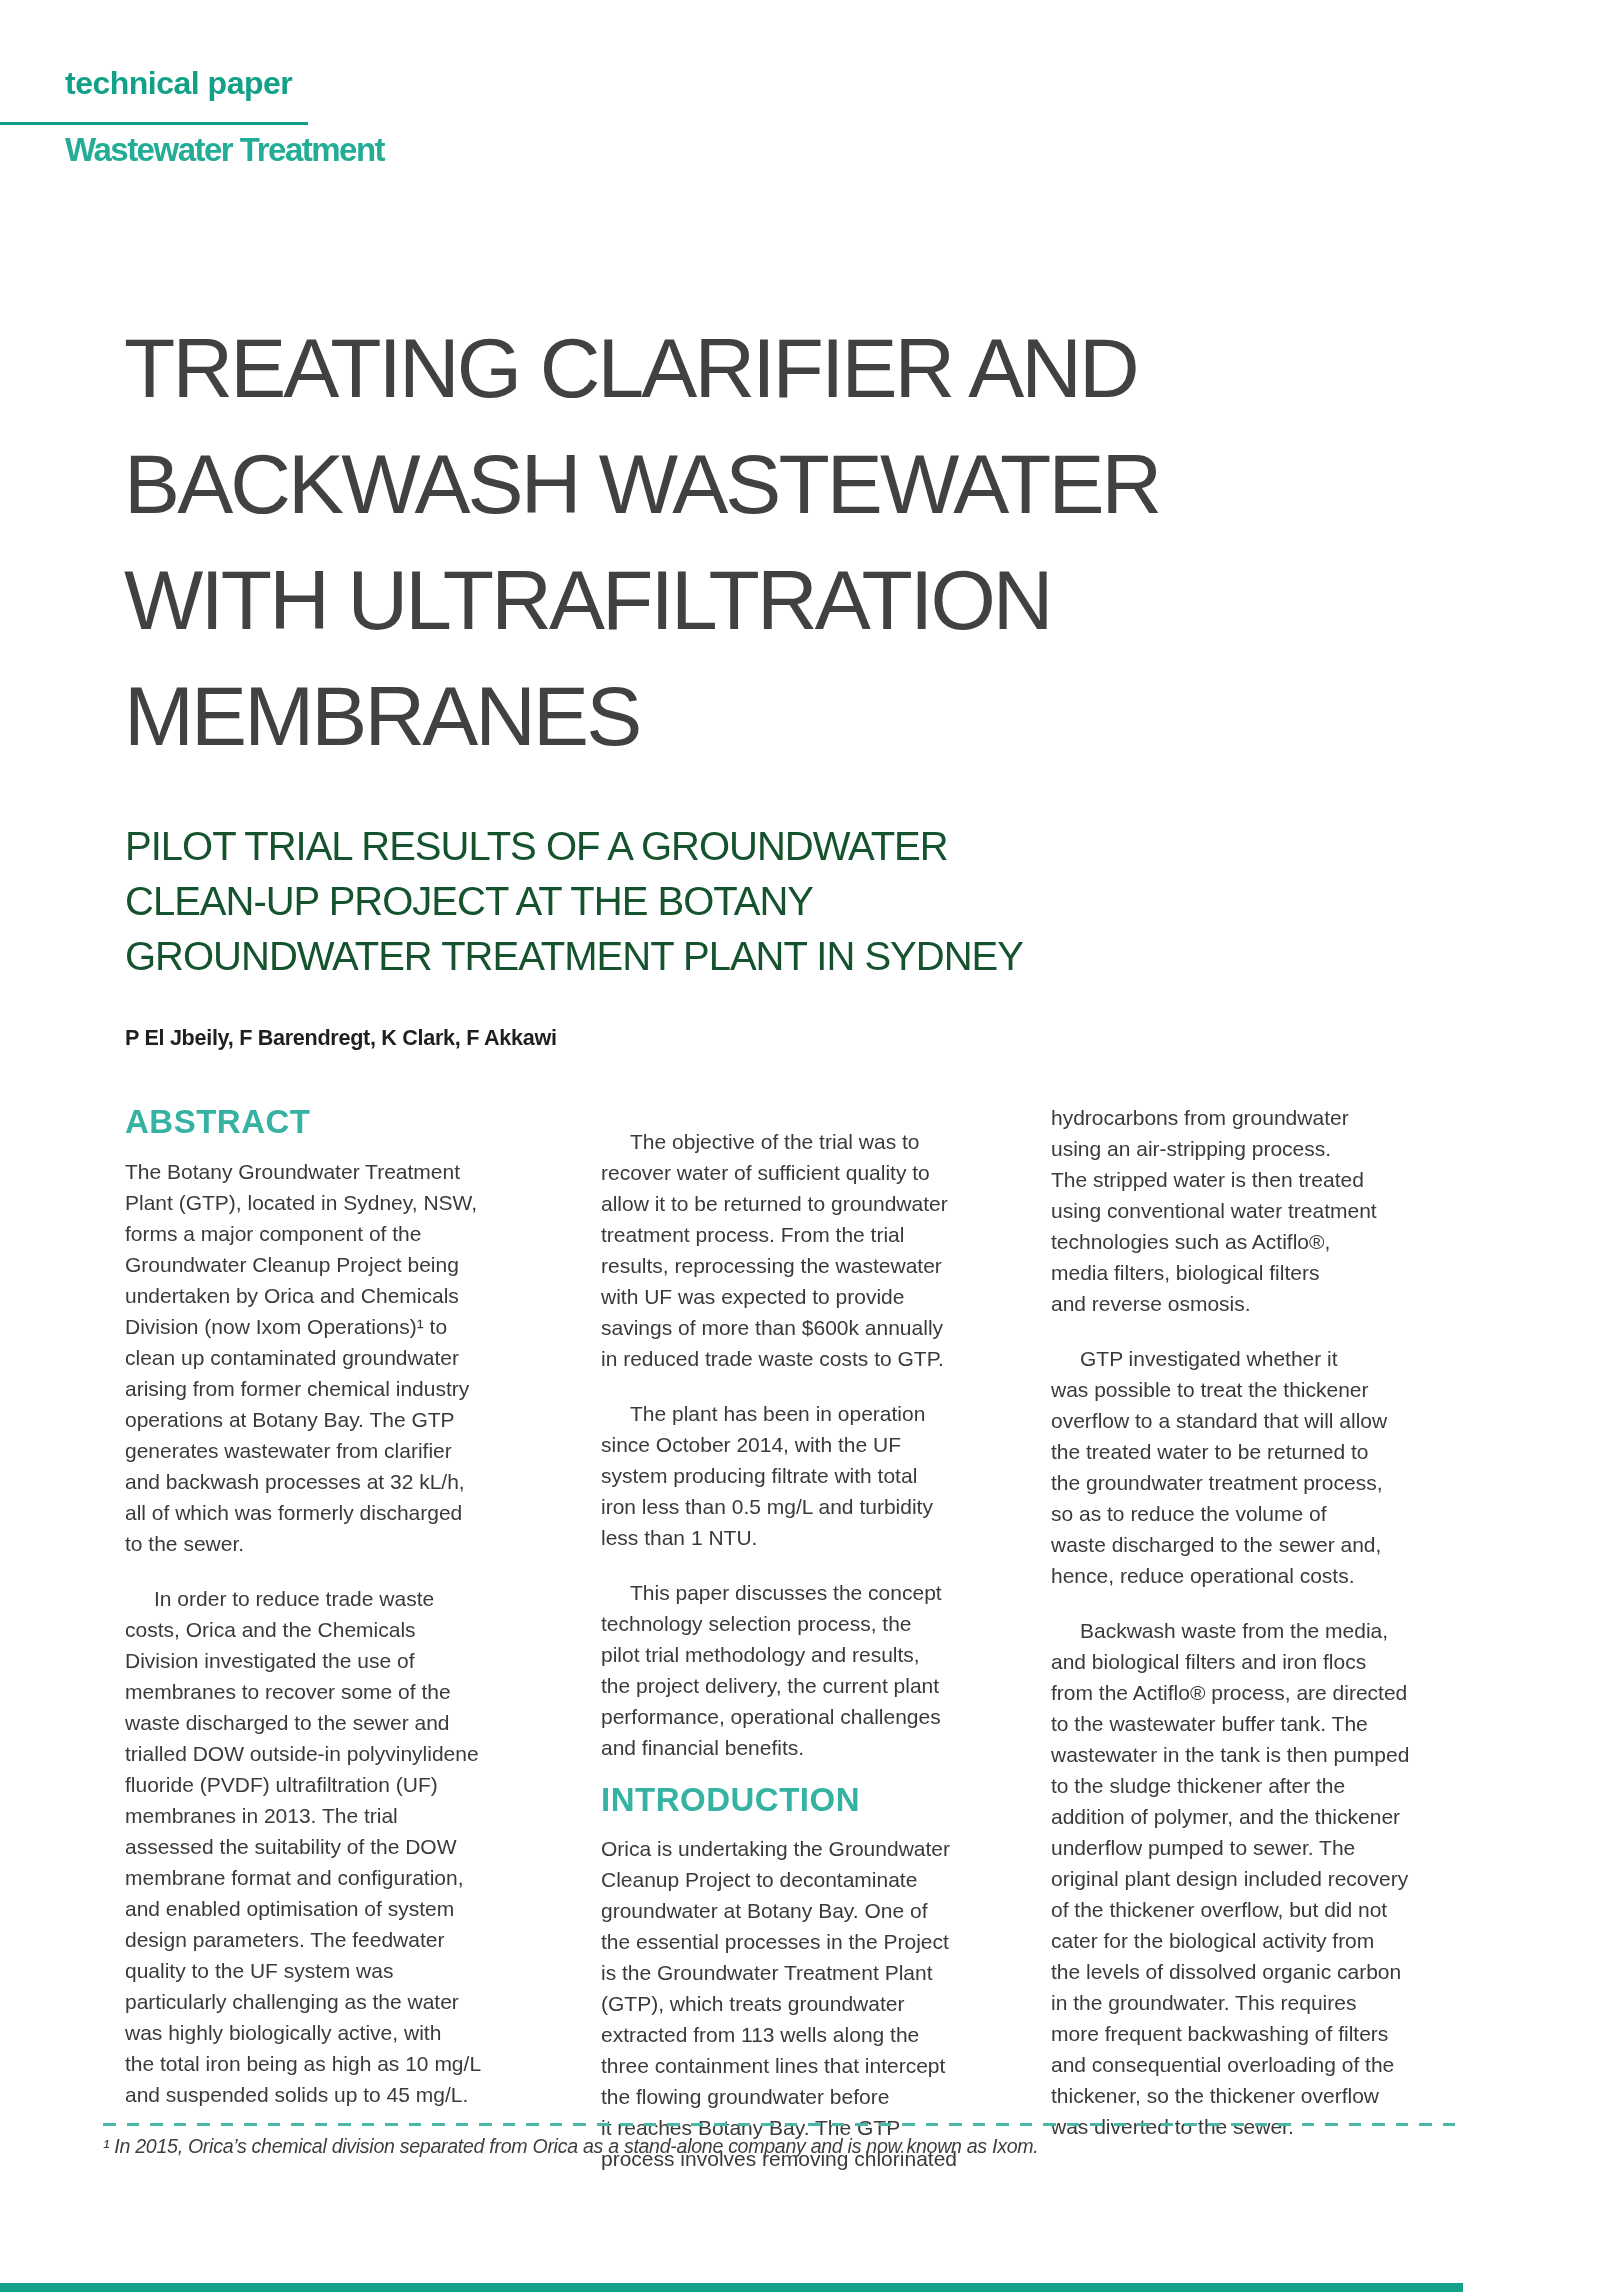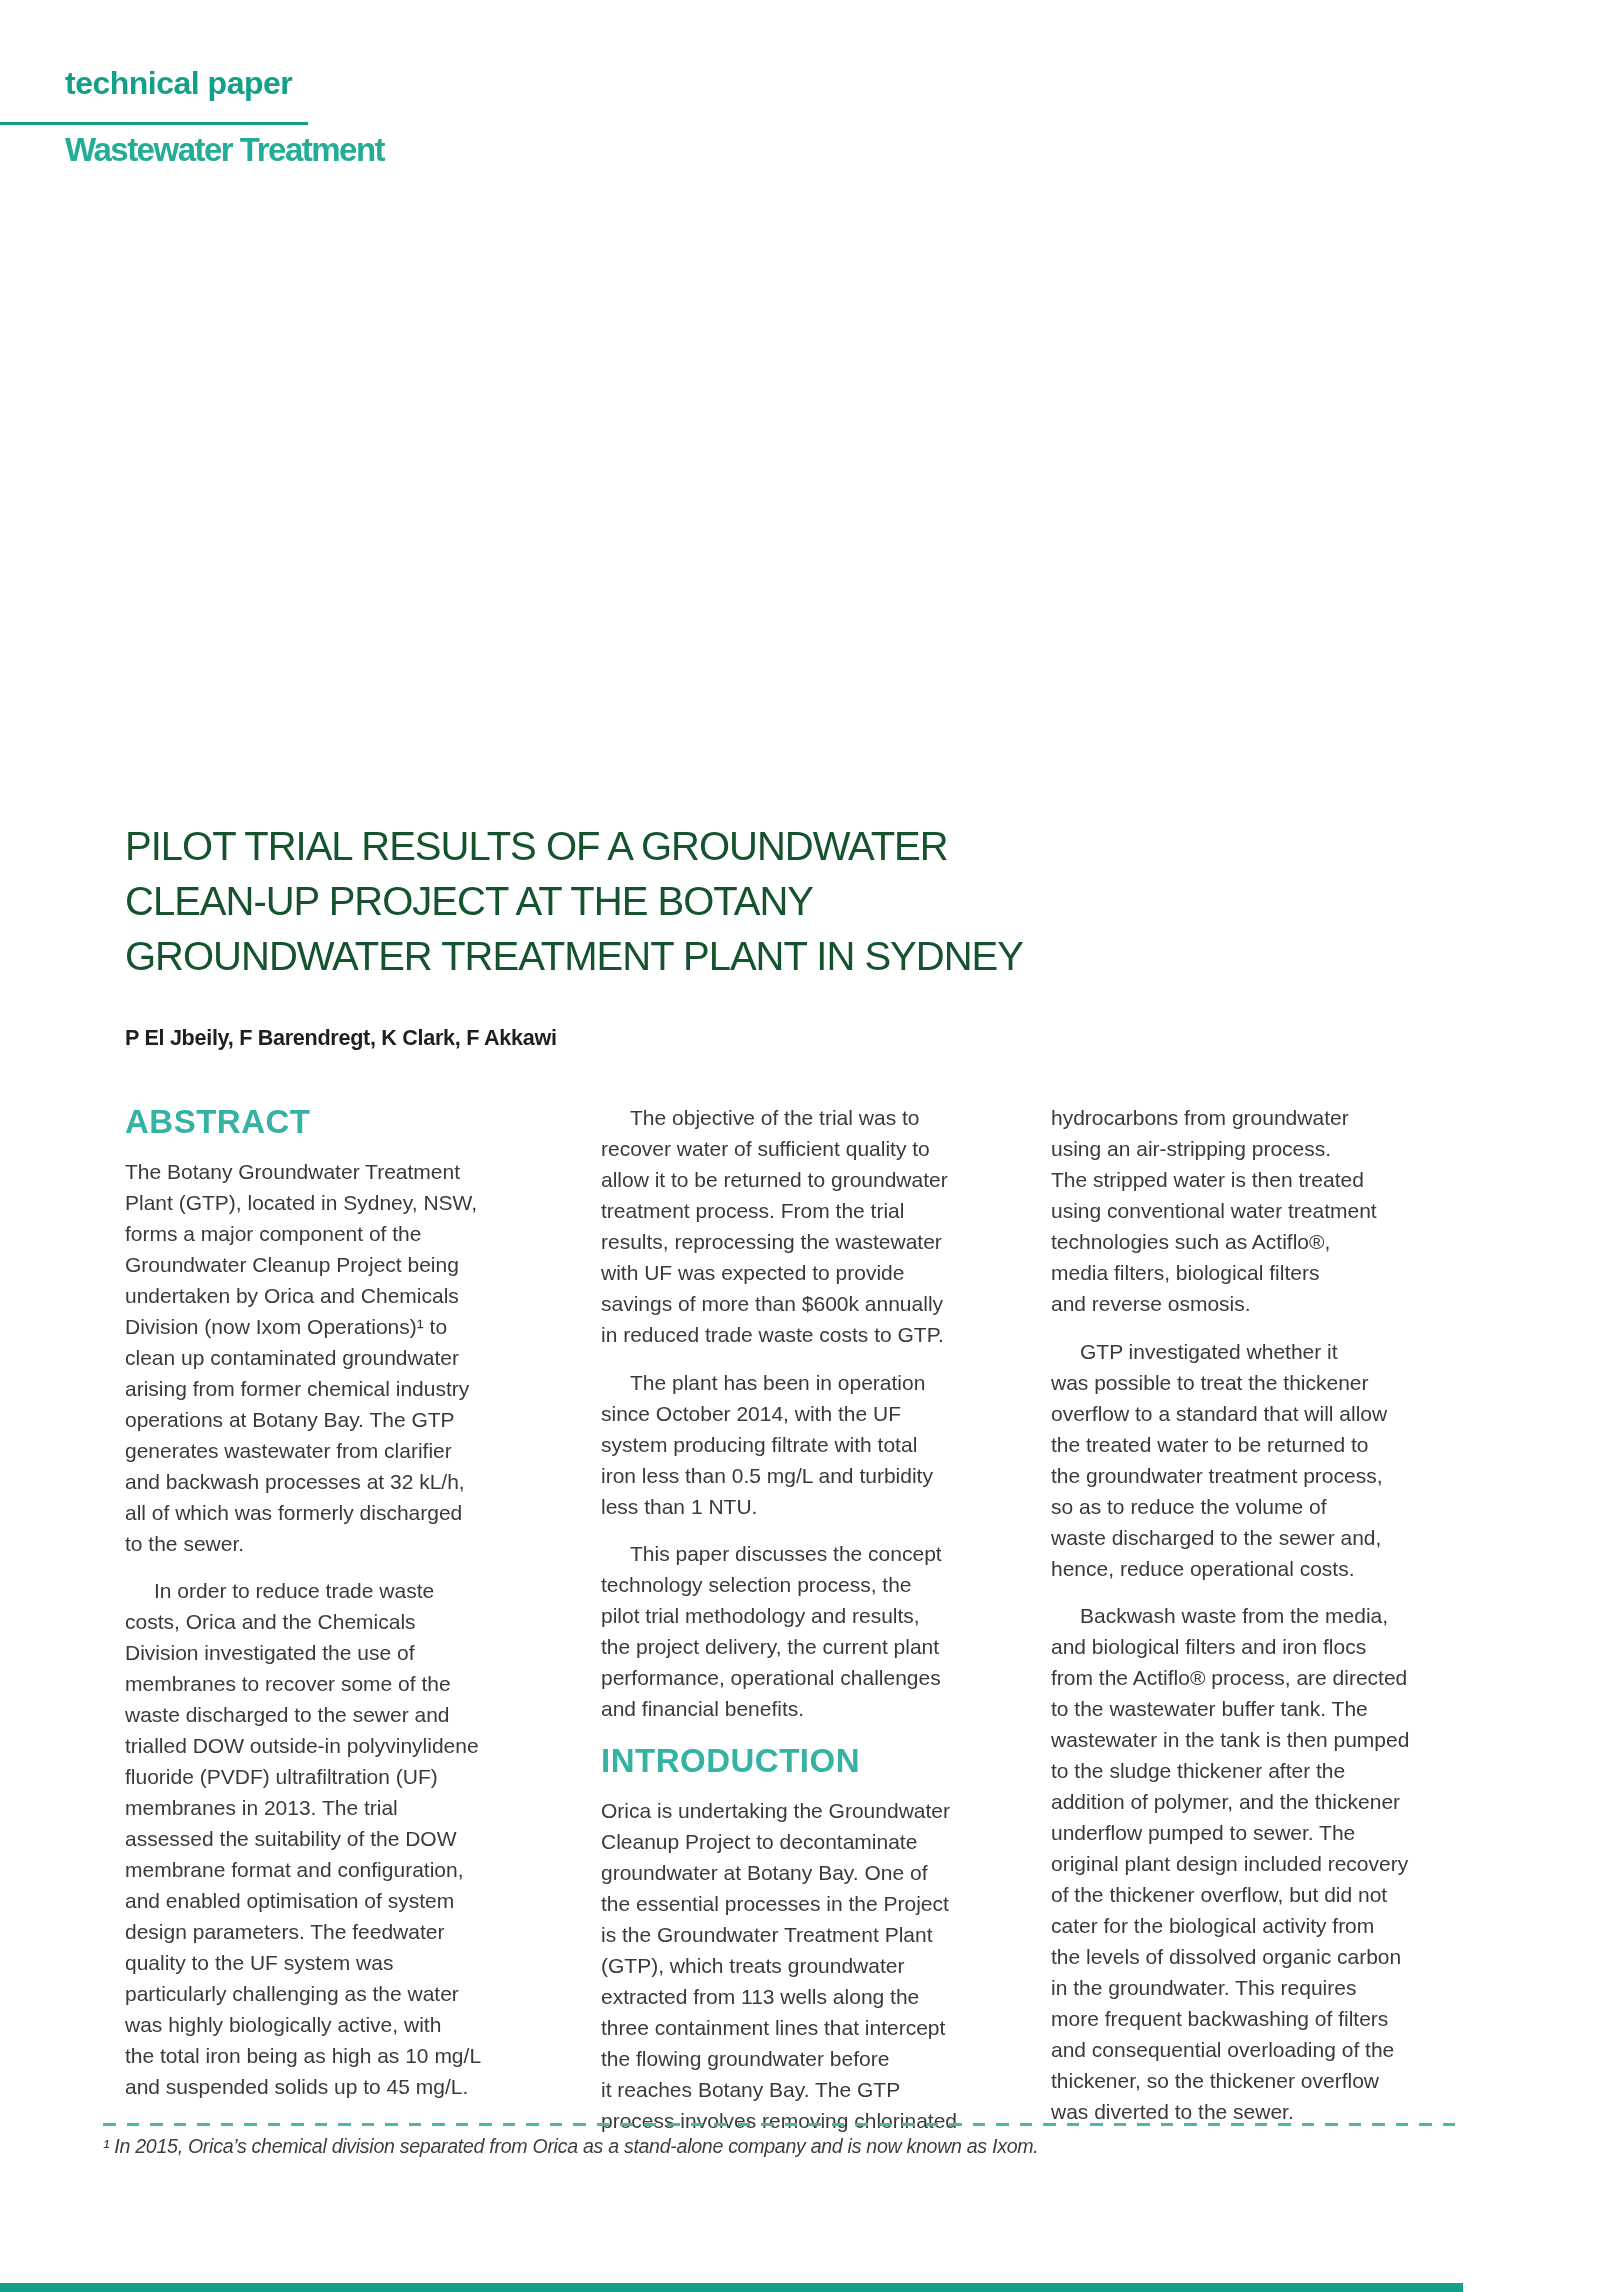--- a/index.html
+++ b/index.html
@@ -48,21 +48,21 @@
   
   .col{
     top:1102px;
     font-size:21px;line-height:31px;
     color:#3a3a3a;
   }
   .col-1{left:125px;width:461px;}
   .col-2{left:601px;width:443px;}
   .col-3{left:1051px;width:463px;}
   .col p{margin:0 0 16.7px 0;white-space:pre-line;}
-  .col p.indent{text-indent:29px;}
+  .col p.indent{text-indent:29px;margin-top:24px;}
   .section-heading{
     font-size:33px;line-height:39px;letter-spacing:0.5px;
     color:#35B2A1;
     margin:0 0 14.7px 0;
     font-weight:bold;
   }
   .mid-heading{margin-top:10px;}
   
   .footnote-rule{
     left:103px;top:2123px;width:1364px;height:2.9px;
@@ -81,20 +81,24 @@
 </style>
 </head>
 <body>
 
 <div id="page">
 
   <div class="abs eyebrow">technical paper</div>
   <div class="abs header-rule"></div>
   <div class="abs category">Wastewater Treatment</div>
 
+  <div class="abs page-title">TREATING CLARIFIER AND
+BACKWASH WASTEWATER
+WITH ULTRAFILTRATION
+MEMBRANES</div>
   <div class="abs page-subtitle">PILOT TRIAL RESULTS OF A GROUNDWATER
 CLEAN-UP PROJECT AT THE BOTANY
 GROUNDWATER TREATMENT PLANT IN SYDNEY</div>
   <div class="abs authors">P El Jbeily, F Barendregt, K Clark, F Akkawi</div>
 
   <div class="abs col col-1">
     <h2 class="section-heading">ABSTRACT</h2>
     <p>The Botany Groundwater Treatment
 Plant (GTP), located in Sydney, NSW,
 forms a major component of the

